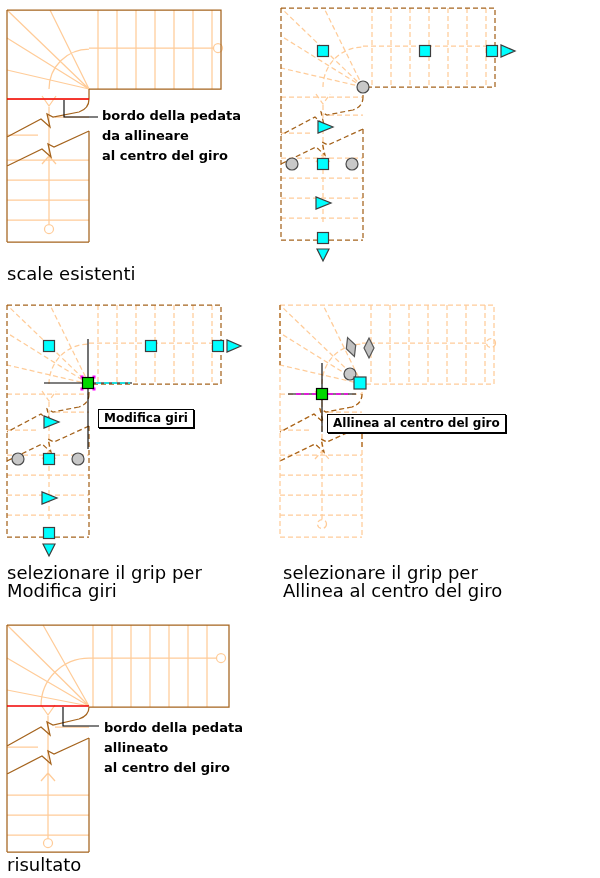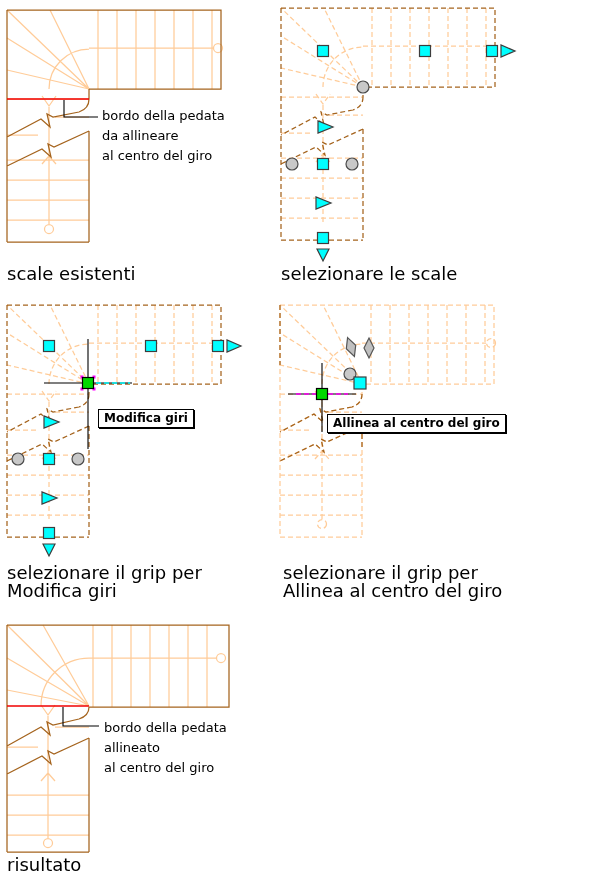--- a/index.html
+++ b/index.html
@@ -17,21 +17,21 @@
   .dash{stroke-dasharray:5 3;}
   
   .gsq{fill:var(--grip_cyan);stroke:#3d3d3d;stroke-width:1.2;}
   .gtri{fill:var(--grip_cyan);stroke:#3d3d3d;stroke-width:1.2;}
   .gcir{fill:#c8c8c8;stroke:#4a4a4a;stroke-width:1.2;}
   .ggrn{fill:var(--grip_green);stroke:#000;stroke-width:1.2;}
   .gdia{fill:#c0c0c0;stroke:#555;stroke-width:1.2;}
   .mdot{fill:var(--grip_magenta);}
   
   .caption{position:absolute;font-size:18px;line-height:18px;white-space:pre-line;}
-  .annot{position:absolute;font-size:13px;line-height:20px;white-space:pre-line;}
+  .annot{position:absolute;font-size:13px;line-height:20px;white-space:pre-line;font-weight:bold;}
   .tooltip{position:absolute;background:#fff;border:1px solid #000;box-shadow:1px 1px 0 #000;
            font-size:12px;font-weight:bold;padding:1px 5px 2px 5px;white-space:nowrap;}
 </style>
 </head>
 <body>
 
 <div id="stage">
 
 <svg width="600" height="878" viewBox="0 0 600 878">
   <defs>
@@ -151,21 +151,20 @@
     <path class="st red" d="M7,706 H89"></path>
     <path class="st blk" d="M63,707 V726 H99"></path>
   </g>
 </svg>
 
 <div class="annot" style="left:102px;top:106px;">bordo della pedata
 da allineare
 al centro del giro</div>
 <div class="caption" style="left:7px;top:265px;">scale esistenti</div>
 
-<div class="caption" style="left:281px;top:265px;">selezionare le scale</div>
 
 <div class="tooltip" style="left:98px;top:409px;">Modifica giri</div>
 <div class="caption" style="left:7px;top:564px;">selezionare il grip per
 Modifica giri</div>
 
 <div class="tooltip" style="left:327px;top:414px;">Allinea al centro del giro</div>
 <div class="caption" style="left:283px;top:564px;">selezionare il grip per
 Allinea al centro del giro</div>
 
 <div class="annot" style="left:104px;top:718px;">bordo della pedata

